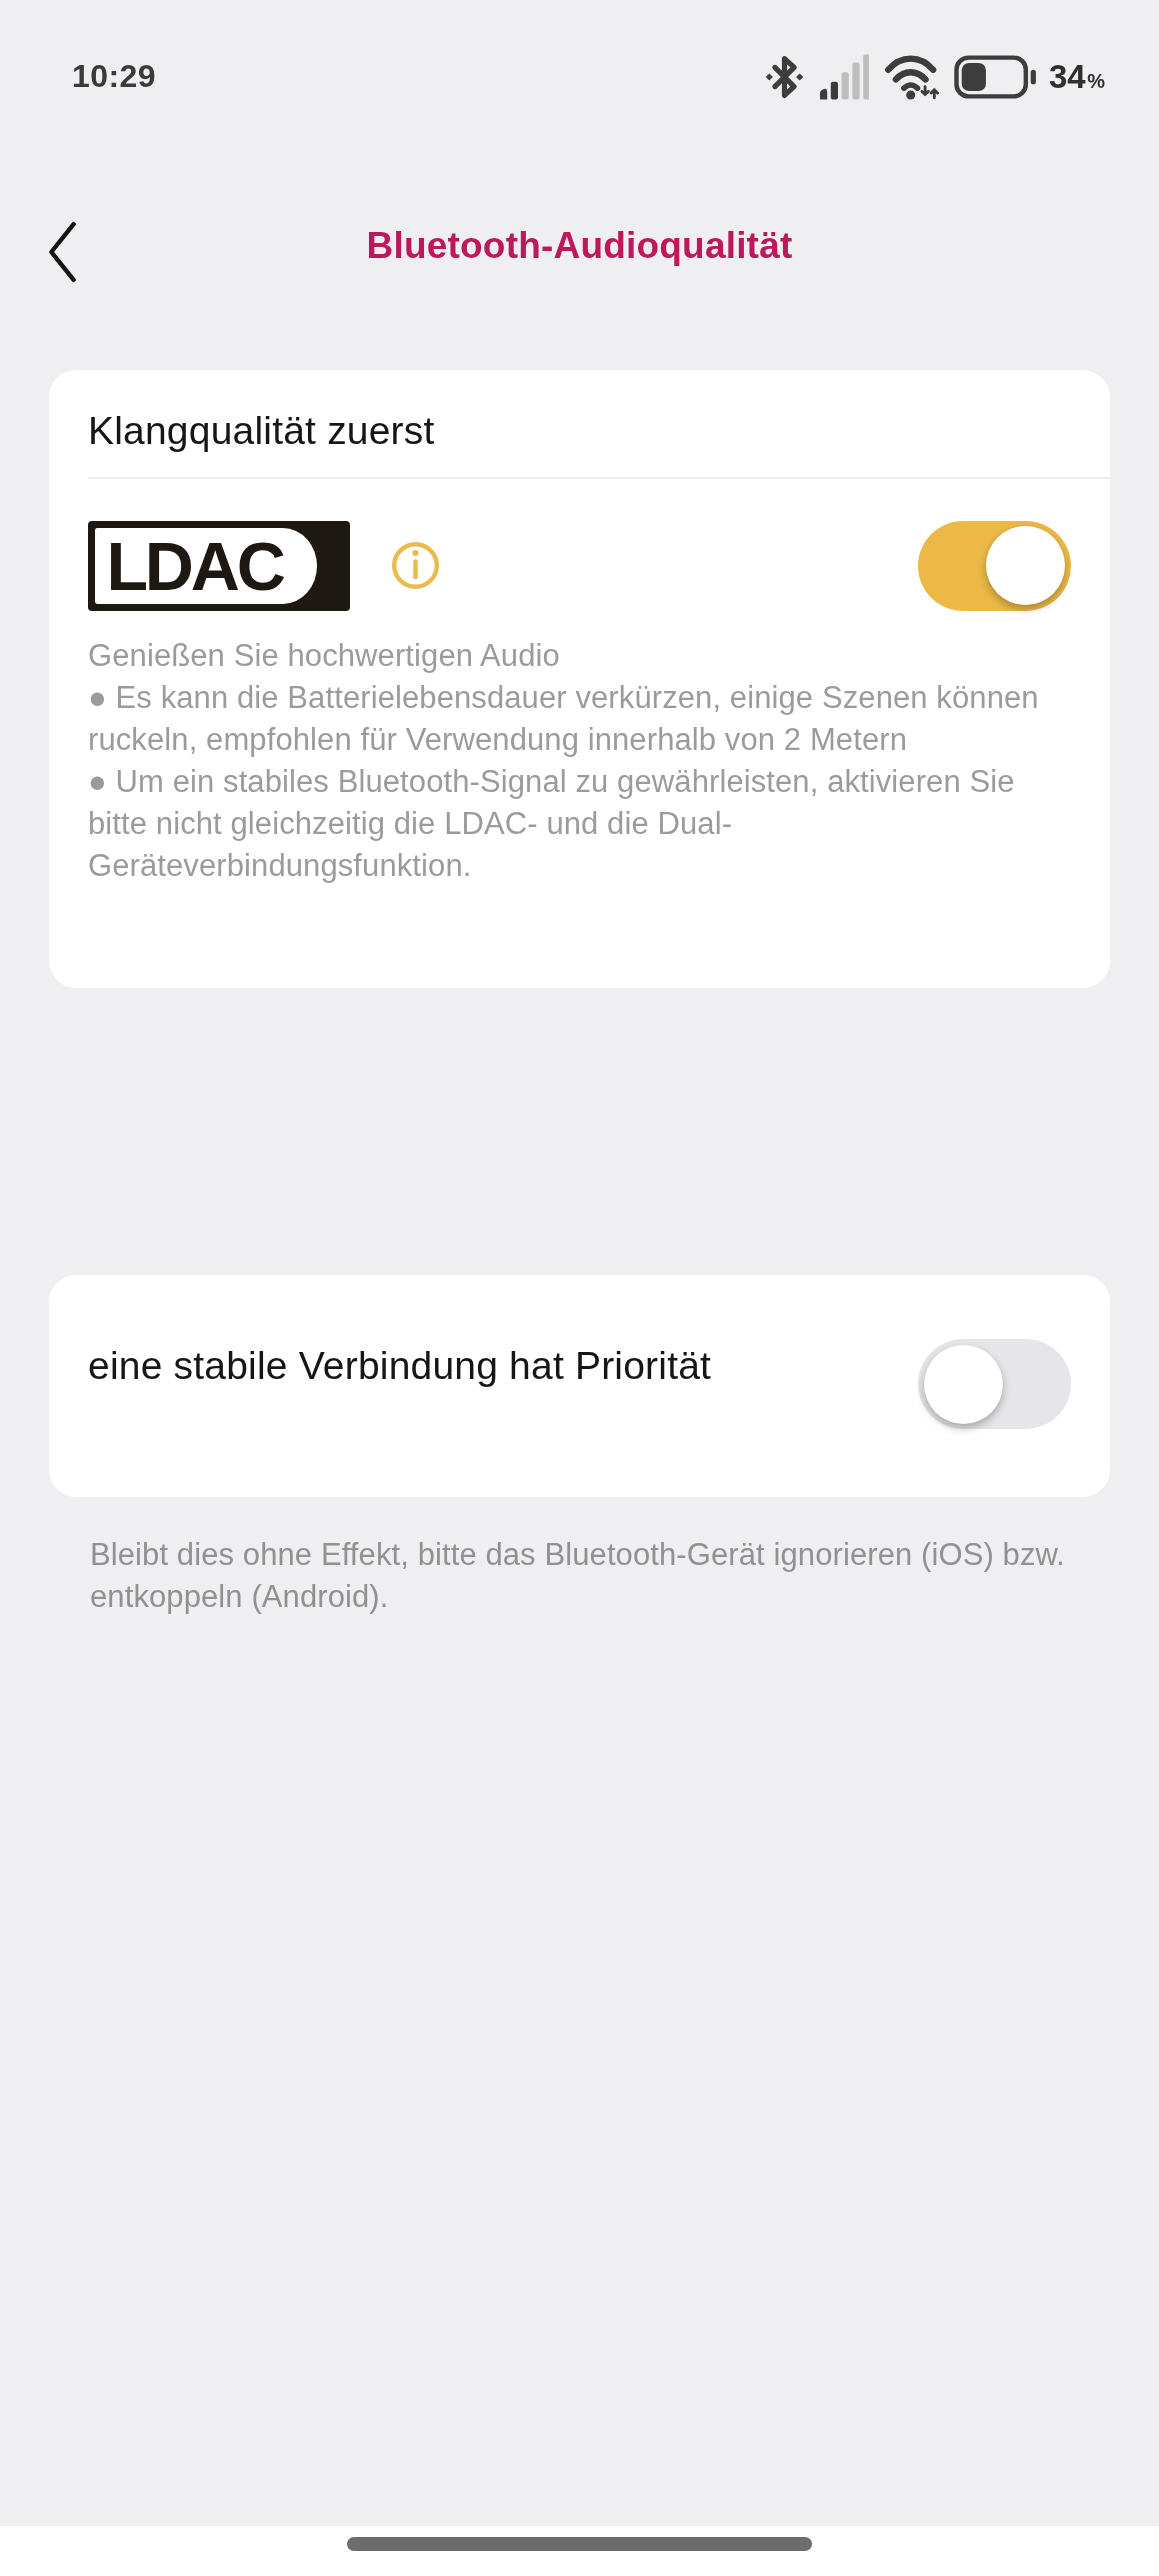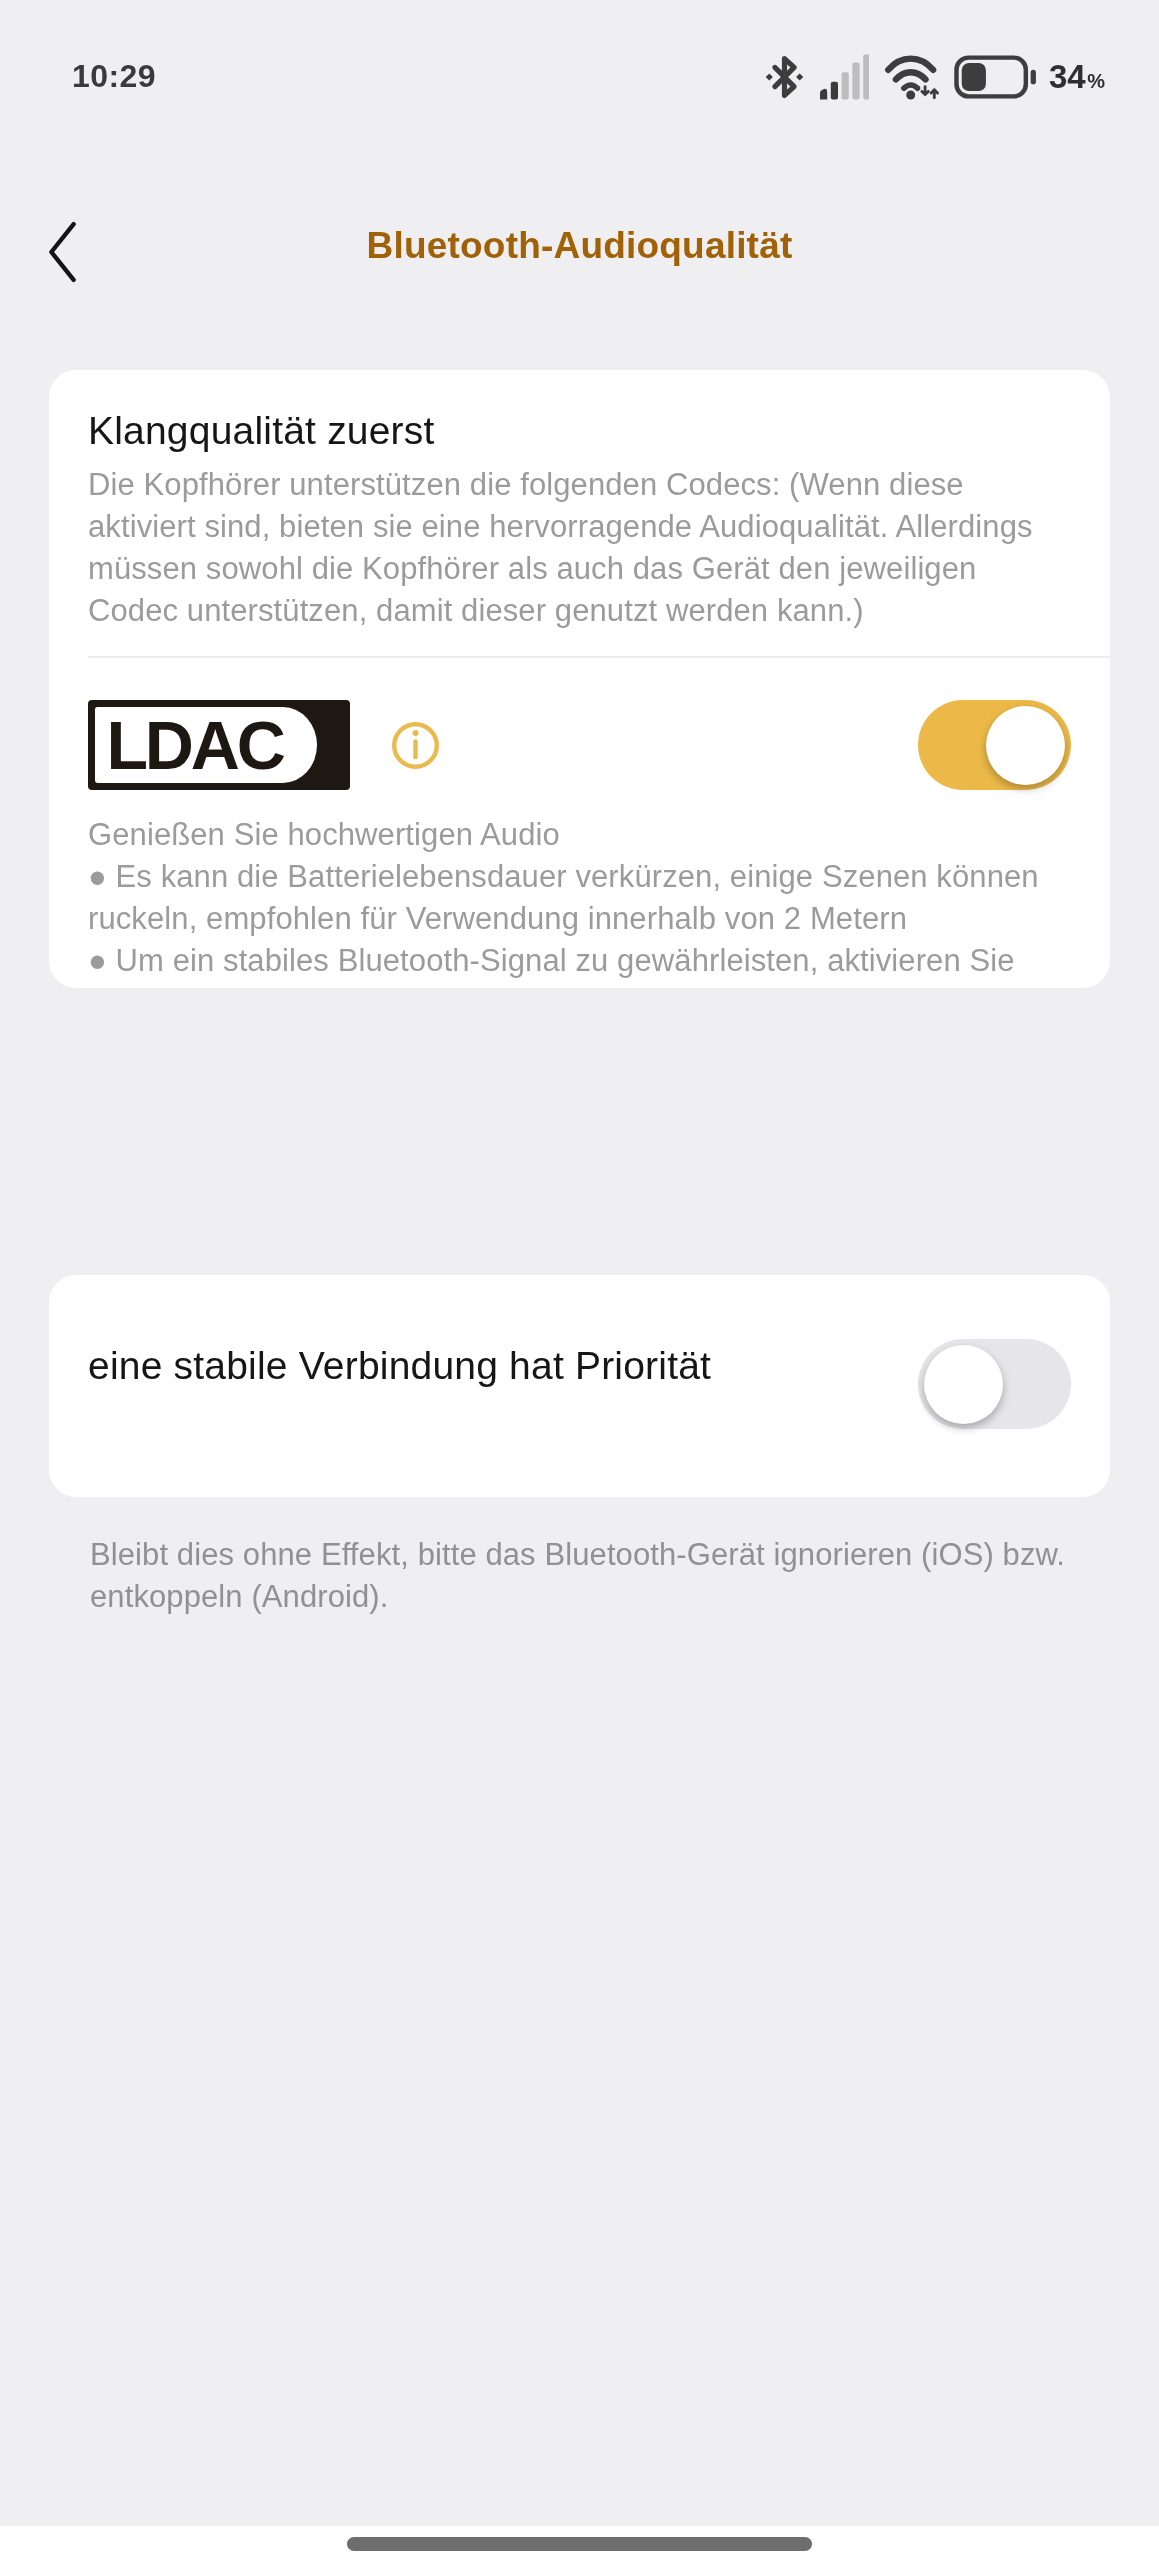--- a/index.html
+++ b/index.html
@@ -20,21 +20,21 @@
     display:flex;align-items:center;gap:15.3px;
   }
   .batt-label{display:flex;align-items:baseline;margin-left:-4.8px;}
   .batt-num{font-size:33px;font-weight:700;color:#2f2f2f;letter-spacing:0;}
   .batt-pct{font-size:20px;font-weight:700;color:#2f2f2f;margin-left:1.6px;}
   
   .header{position:absolute;top:214px;left:0;width:1159px;height:77px;}
   .back-btn{position:absolute;left:45px;top:6.4px;width:35px;height:64px;cursor:pointer;}
   .page-title{
     position:absolute;left:0;top:11.3px;width:100%;text-align:center;
-    font-size:37px;font-weight:700;color:#a16207;letter-spacing:0.2px;
+    font-size:37px;font-weight:700;color:#be185d;letter-spacing:0.2px;
   }
   
   .card{
     position:absolute;left:49px;width:1061px;background:#ffffff;
     border-radius:27px;box-sizing:border-box;padding:35px 39px;overflow:hidden;
   }
   .card1{top:370px;height:618px;}
   .card2{top:1275px;height:222px;}
   .card h2{
     margin:3.2px 0 11.3px 0;font-size:39px;line-height:45px;
@@ -145,21 +145,20 @@
       <svg width="35" height="64" viewBox="0 0 44 80">
         <path d="M36 5 L8 40 L36 75" fill="none" stroke="#141414" stroke-width="5.5" stroke-linecap="round" stroke-linejoin="round"></path>
       </svg>
     </span>
   </div>
   <div class="page-title">Bluetooth-Audioqualität</div>
 </div>
 
 <div class="card card1">
   <h2>Klangqualität zuerst</h2>
-  <p class="gray">Die Kopfhörer unterstützen die folgenden Codecs: (Wenn diese aktiviert sind, bieten sie eine hervorragende Audioqualität. Allerdings müssen sowohl die Kopfhörer als auch das Gerät den jeweiligen Codec unterstützen, damit dieser genutzt werden kann.)</p>
   <div class="divider"></div>
 
   <div class="ldac-row">
     <div class="ldac-logo">
       <div class="ldac-inner">
         <span class="ldac-word">LDAC</span>
       </div>
     </div>
     <div class="info-btn">
       <svg width="53" height="53" viewBox="0 0 66 66">

